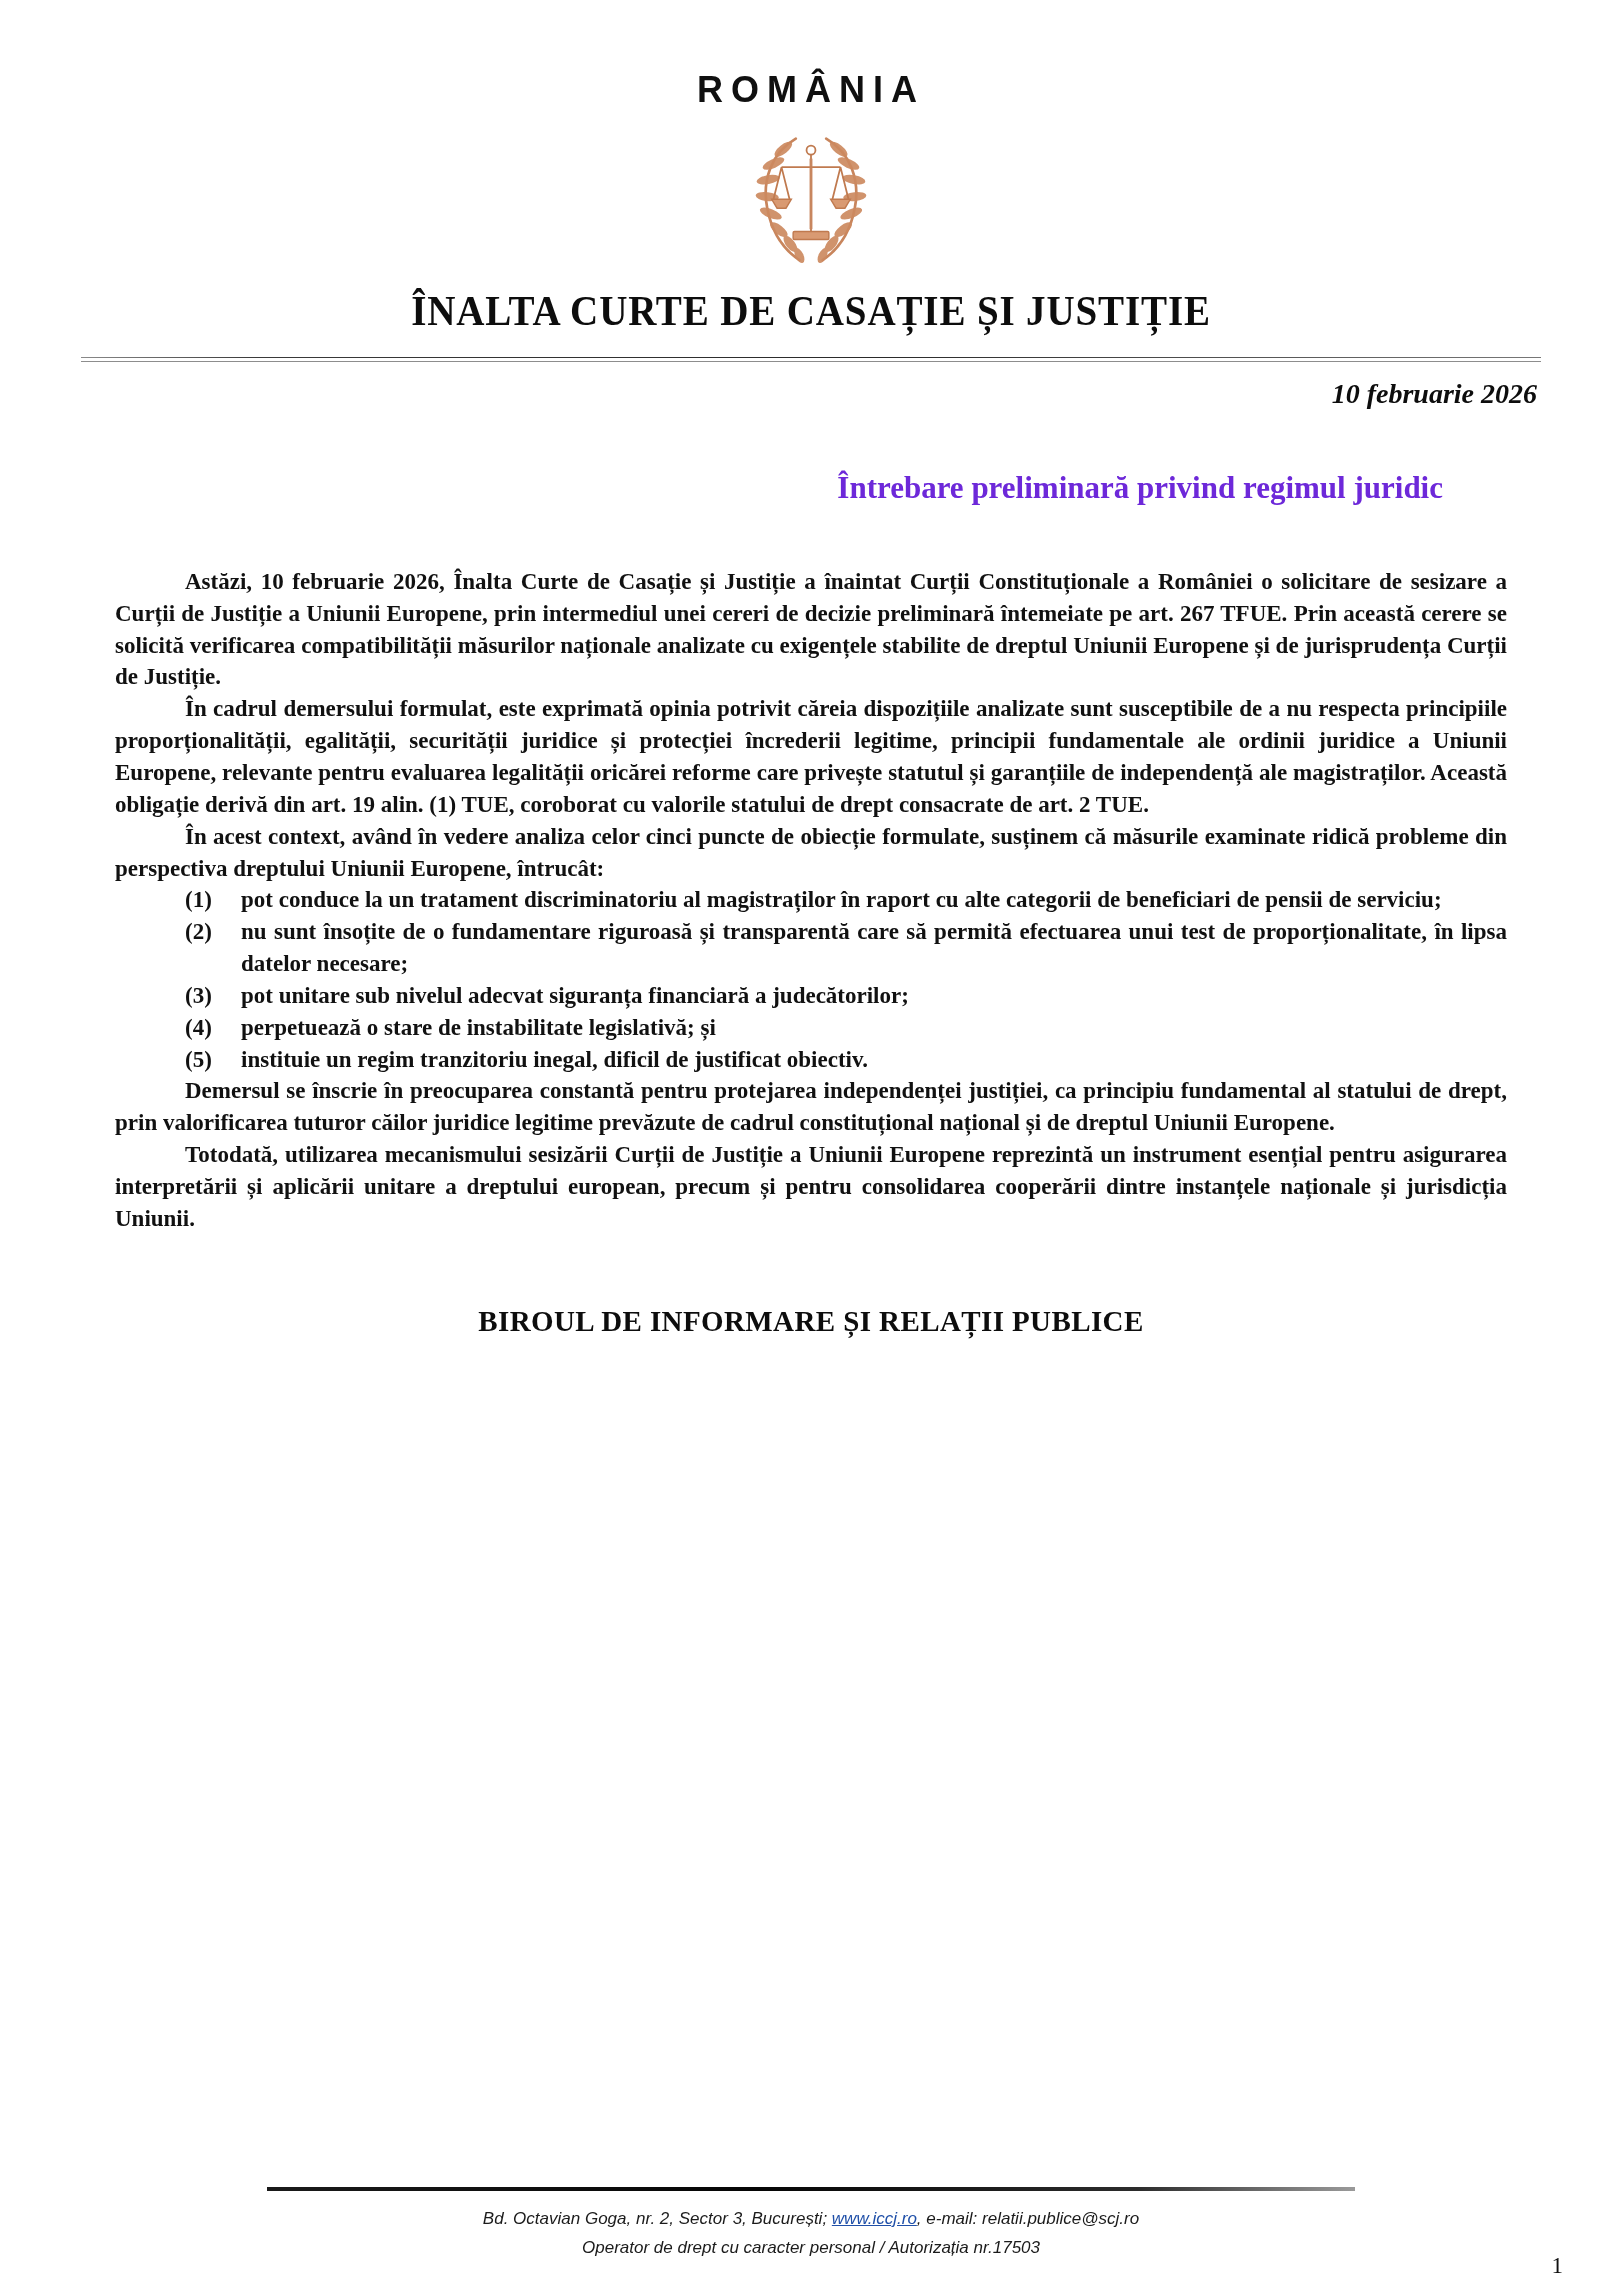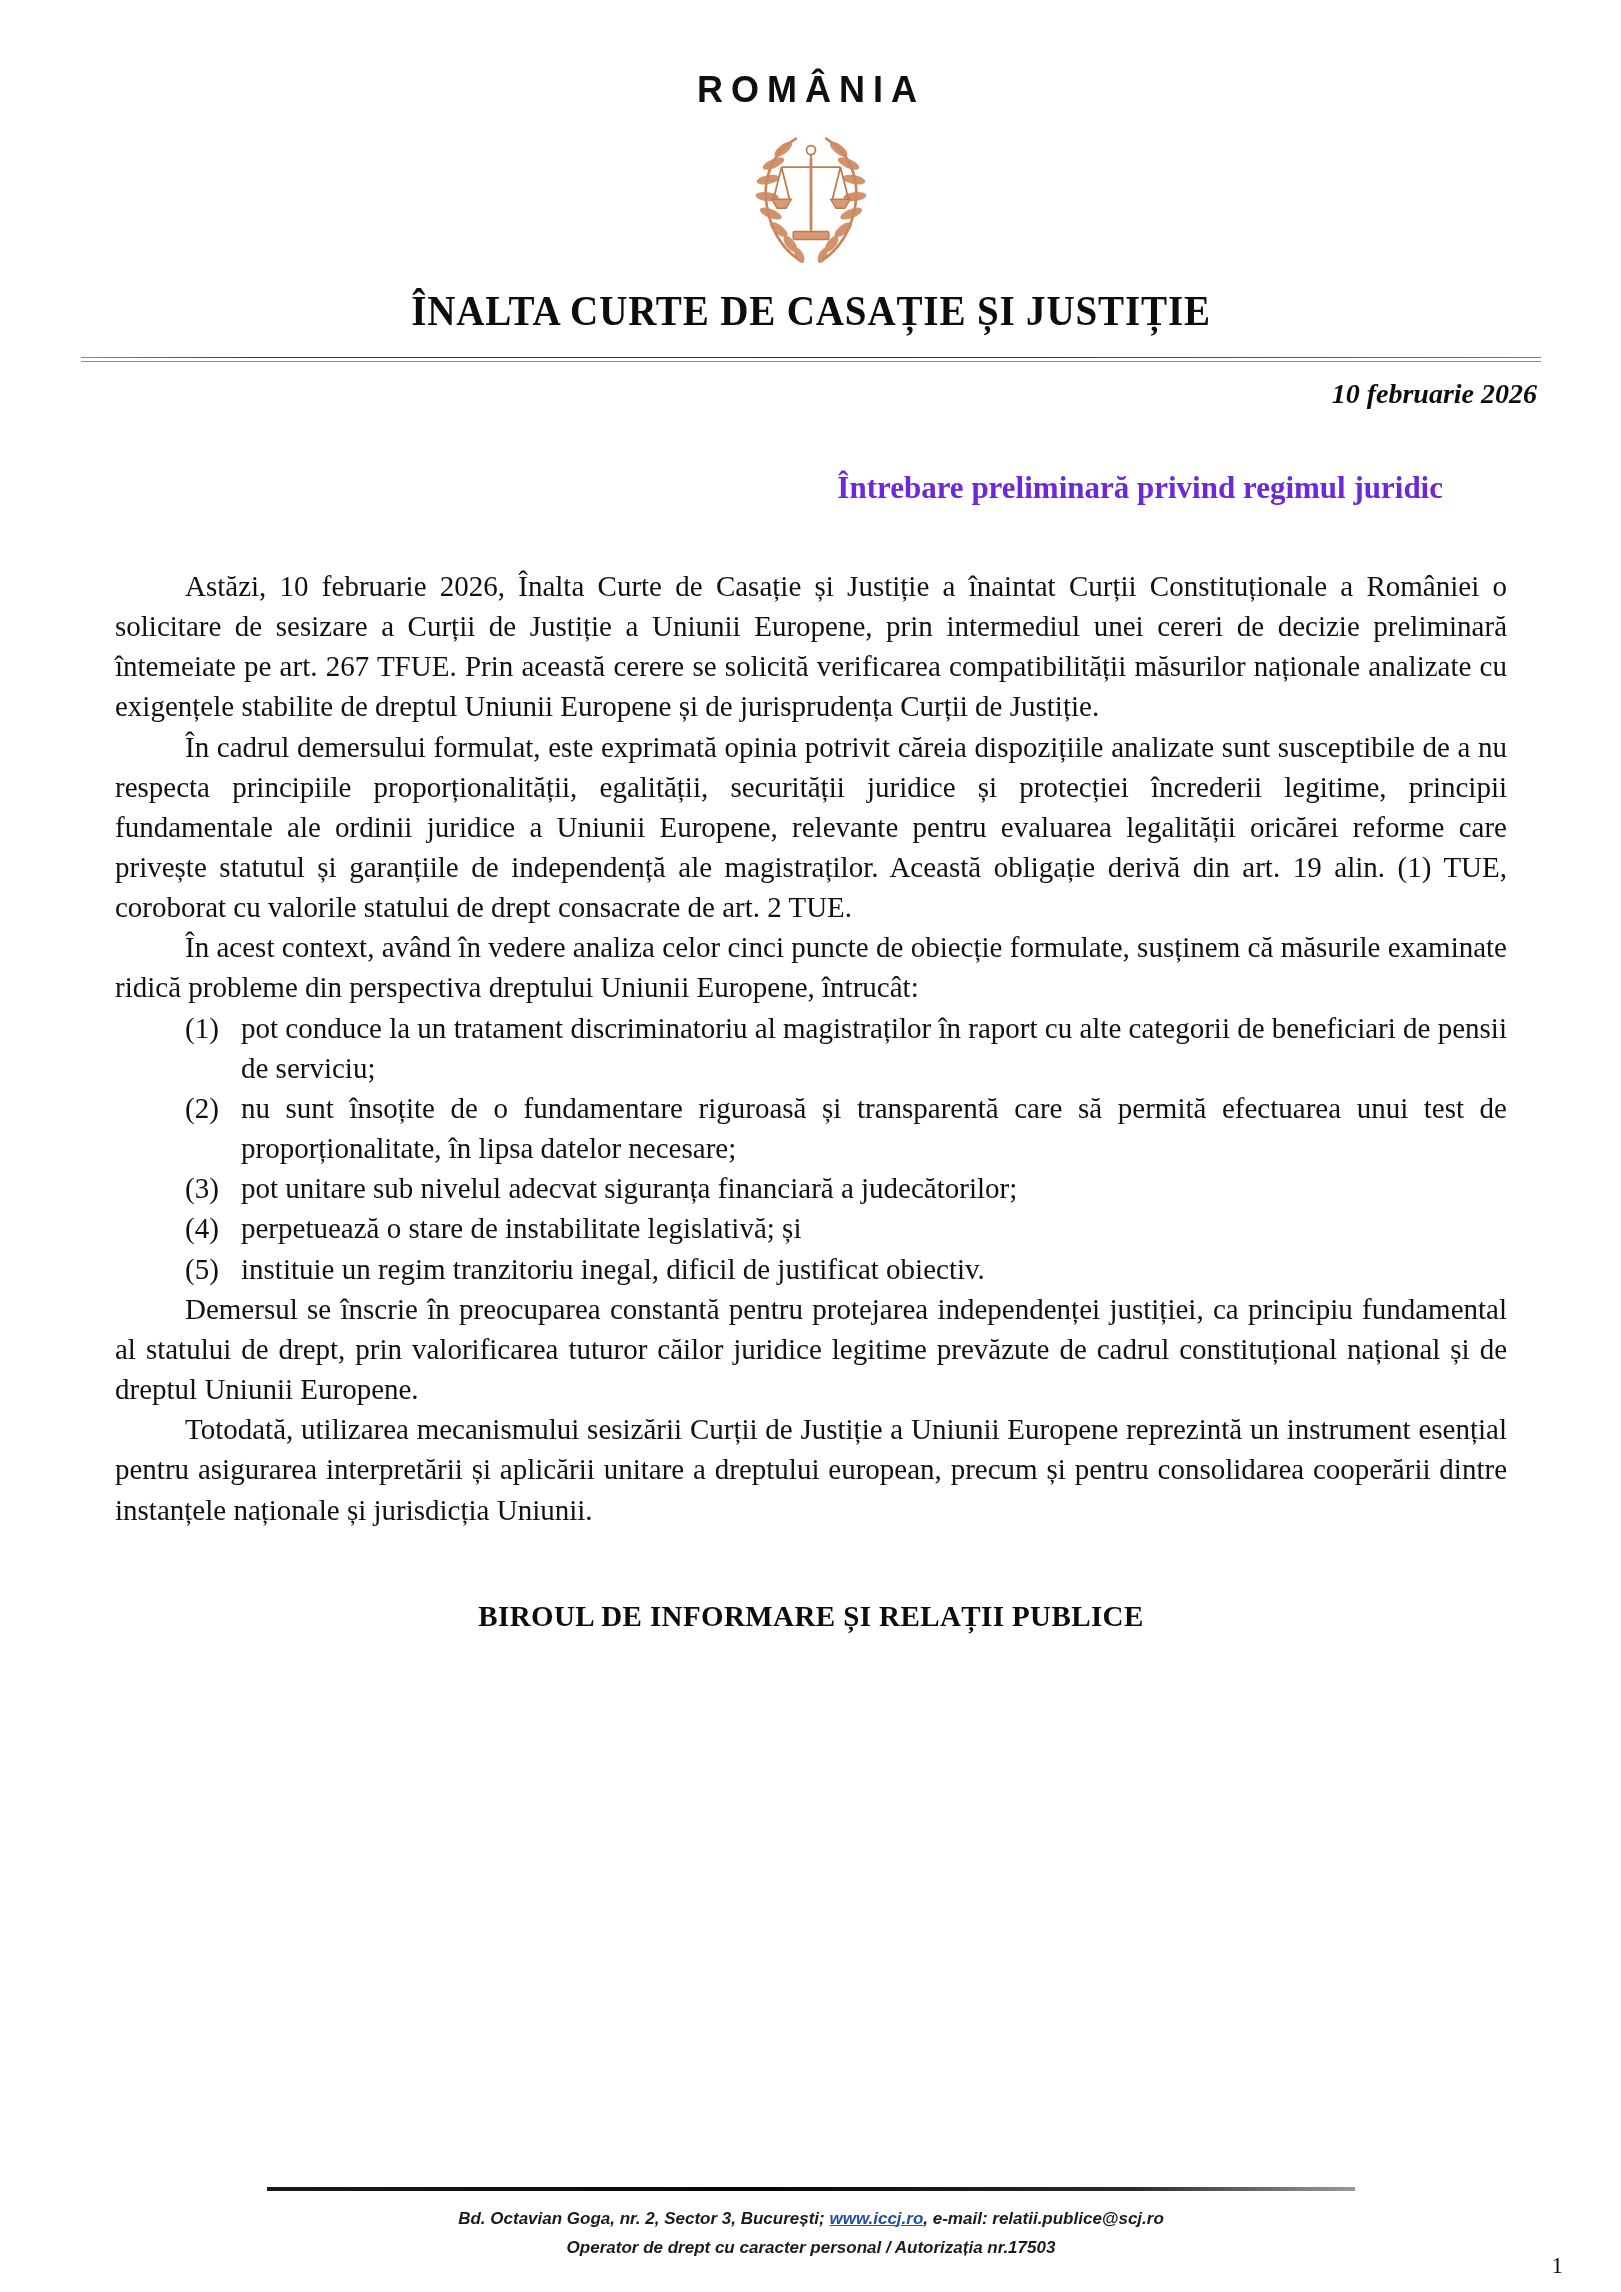--- a/index.html
+++ b/index.html
@@ -93,25 +93,26 @@
     font-size: 31px;
     line-height: 1.42;
     margin: 56px 179px 8px 179px;
     color: #6d28d9;
   }
   .doc-title .t-line { display: block; }
 
   
   .body-copy {
     margin: 56px 115px 0 115px;
-    font-size: 29px;
+    font-size: 23px;
     line-height: 1.385;
     text-align: justify;
     text-justify: inter-word;
     color: #111111;
+    font-weight: bold;
   }
   .body-copy p {
     margin: 0;
     text-indent: 70px;
   }
 
   .numbered-list {
     margin: 0;
     padding: 0;
     list-style: none;
@@ -149,21 +150,21 @@
   }
   .footer-rule {
     margin: 0 267px;
     height: 3.6px;
     background: linear-gradient(to right, #1a1a1a 0%, #050505 45%, #2c2c2c 80%, #9a9a9a 100%);
   }
   .footer-text {
     text-align: center;
     font-family: "Liberation Sans", "DejaVu Sans", sans-serif;
     font-style: italic;
-    font-weight: bold;
+    font-weight: normal;
     font-size: 17px;
     color: #1b1b1b;
     line-height: 1.75;
     margin-top: 12.5px;
   }
   .footer-text a,
   .footer-text .link {
     color: #1f4fa8;
     text-decoration: underline;
   }

